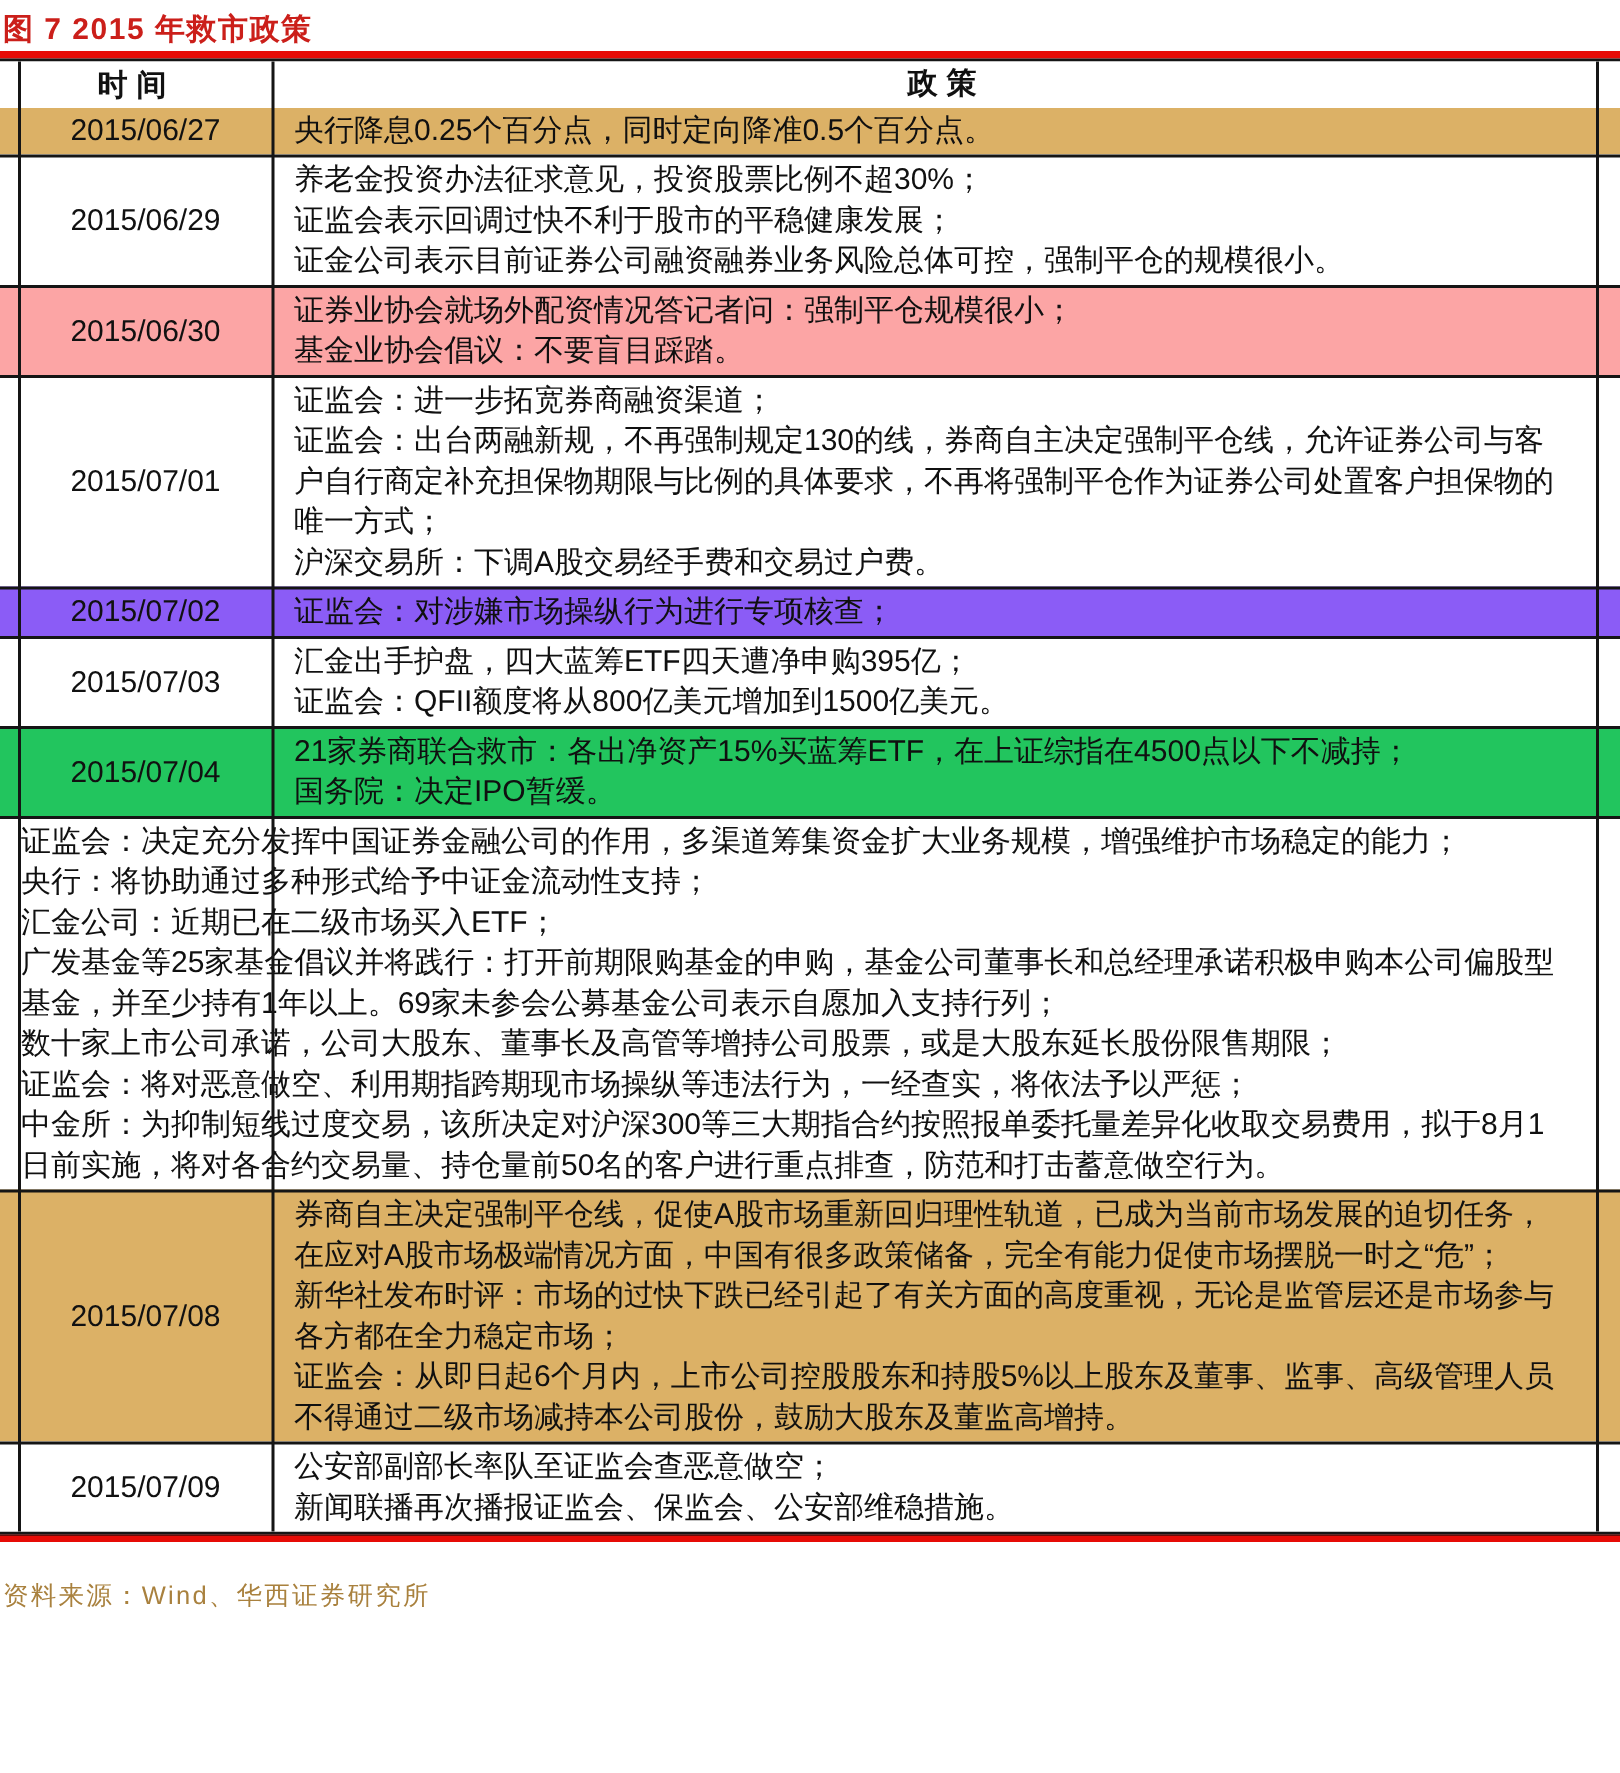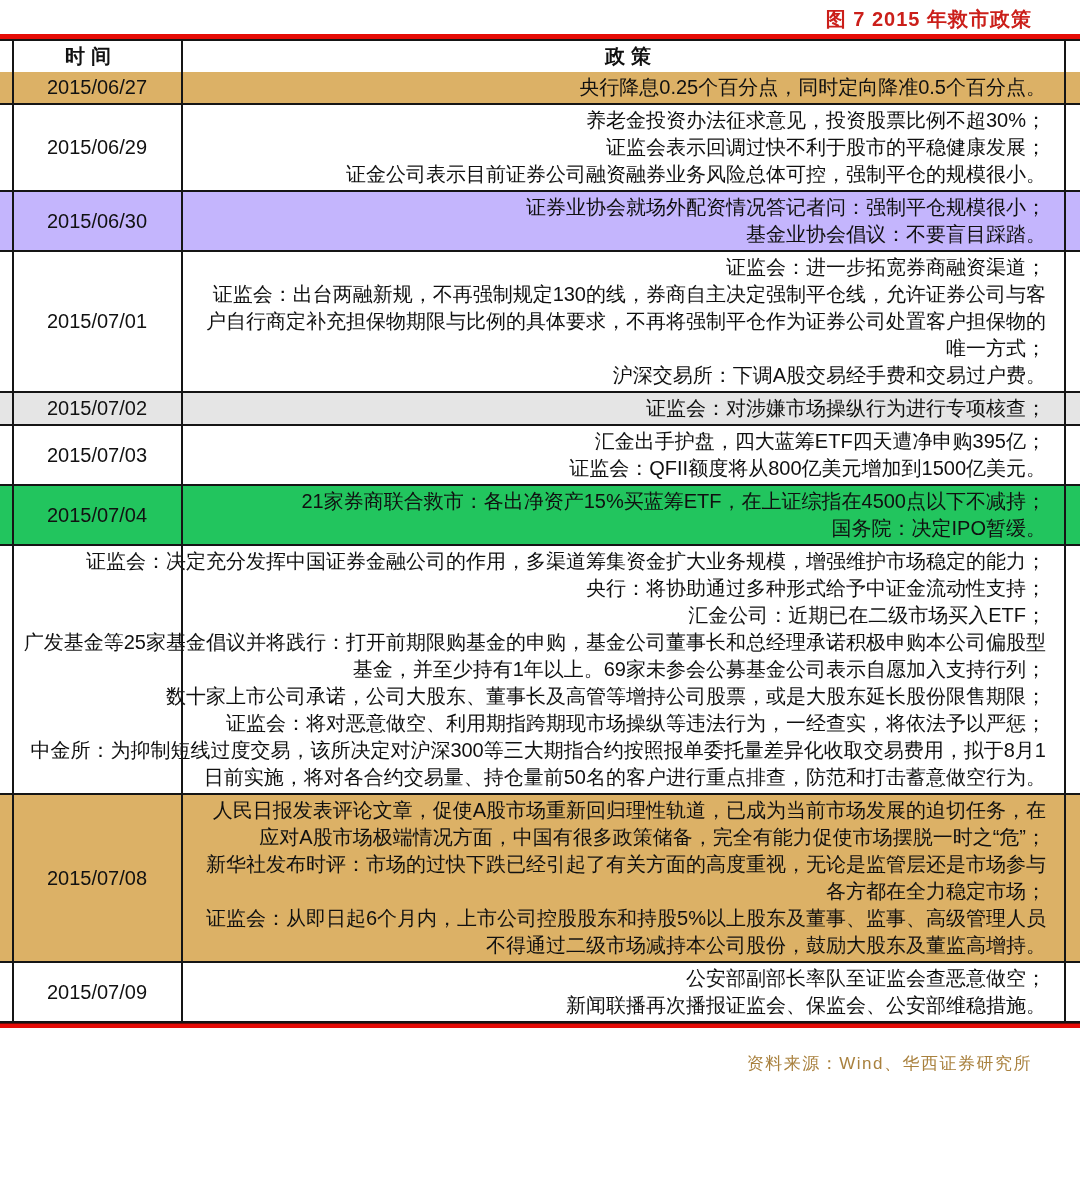--- a/index.html
+++ b/index.html
@@ -1,21 +1,21 @@
 <!DOCTYPE html>
 <html><head>
 <meta charset="utf-8">
 <style>
   * { margin: 0; padding: 0; box-sizing: border-box; }
   html, body { width: 1080px; height: 1182px; background: #ffffff; overflow: hidden; }
   body {
     font-family: "Liberation Sans", "DejaVu Sans", sans-serif;
     color: #101010;
   }
-  .page { width: 1032px; height: 1182px; position: relative; text-align: right; }
+  .page { width: 1032px; height: 1182px; position: relative; }
 
   .title {
     color: #cb1f1a;
     font-weight: bold;
     font-size: 20px;
     letter-spacing: 1px;
     padding: 6px 0 0 2px;
     height: 32px;
   }
 
@@ -108,36 +108,36 @@
           </div>
         </div>
         <div class="row">
           <div class="cell date">2015/06/29</div>
           <div class="cell policy">
             <div class="policy-line">养老金投资办法征求意见，投资股票比例不超30%；</div>
             <div class="policy-line">证监会表示回调过快不利于股市的平稳健康发展；</div>
             <div class="policy-line">证金公司表示目前证券公司融资融券业务风险总体可控，强制平仓的规模很小。</div>
           </div>
         </div>
-        <div class="row hl" style="background: #c4b5fd;">
+        <div class="row hl" style="background: #fca5a5;">
           <div class="cell date">2015/06/30</div>
           <div class="cell policy">
             <div class="policy-line">证券业协会就场外配资情况答记者问：强制平仓规模很小；</div>
             <div class="policy-line">基金业协会倡议：不要盲目踩踏。</div>
           </div>
         </div>
         <div class="row">
           <div class="cell date">2015/07/01</div>
           <div class="cell policy">
             <div class="policy-line">证监会：进一步拓宽券商融资渠道；</div>
             <div class="policy-line">证监会：出台两融新规，不再强制规定130的线，券商自主决定强制平仓线，允许证券公司与客户自行商定补充担保物期限与比例的具体要求，不再将强制平仓作为证券公司处置客户担保物的唯一方式；</div>
             <div class="policy-line">沪深交易所：下调A股交易经手费和交易过户费。</div>
           </div>
         </div>
-        <div class="row hl" style="background: #e5e5e5;">
+        <div class="row hl" style="background: #8b5cf6;">
           <div class="cell date">2015/07/02</div>
           <div class="cell policy">
             <div class="policy-line">证监会：对涉嫌市场操纵行为进行专项核查；</div>
           </div>
         </div>
         <div class="row">
           <div class="cell date">2015/07/03</div>
           <div class="cell policy">
             <div class="policy-line">汇金出手护盘，四大蓝筹ETF四天遭净申购395亿；</div>
             <div class="policy-line">证监会：QFII额度将从800亿美元增加到1500亿美元。</div>
@@ -157,21 +157,21 @@
             <div class="policy-line">汇金公司：近期已在二级市场买入ETF；</div>
             <div class="policy-line">广发基金等25家基金倡议并将践行：打开前期限购基金的申购，基金公司董事长和总经理承诺积极申购本公司偏股型基金，并至少持有1年以上。69家未参会公募基金公司表示自愿加入支持行列；</div>
             <div class="policy-line">数十家上市公司承诺，公司大股东、董事长及高管等增持公司股票，或是大股东延长股份限售期限；</div>
             <div class="policy-line">证监会：将对恶意做空、利用期指跨期现市场操纵等违法行为，一经查实，将依法予以严惩；</div>
             <div class="policy-line">中金所：为抑制短线过度交易，该所决定对沪深300等三大期指合约按照报单委托量差异化收取交易费用，拟于8月1日前实施，将对各合约交易量、持仓量前50名的客户进行重点排查，防范和打击蓄意做空行为。</div>
           </div>
         </div>
         <div class="row hl" style="background: rgb(220, 177, 102);">
           <div class="cell date">2015/07/08</div>
           <div class="cell policy">
-            <div class="policy-line">人民日报发表评论文章，促使A股市场重新回归理性轨道，已成为当前市场发展的迫切任务，在应对A股市场极端情况方面，中国有很多政策储备，完全有能力促使市场摆脱一时之“危”；</div>
+            <div class="policy-line">券商自主决定强制平仓线，促使A股市场重新回归理性轨道，已成为当前市场发展的迫切任务，在应对A股市场极端情况方面，中国有很多政策储备，完全有能力促使市场摆脱一时之“危”；</div>
             <div class="policy-line">新华社发布时评：市场的过快下跌已经引起了有关方面的高度重视，无论是监管层还是市场参与各方都在全力稳定市场；</div>
             <div class="policy-line">证监会：从即日起6个月内，上市公司控股股东和持股5%以上股东及董事、监事、高级管理人员不得通过二级市场减持本公司股份，鼓励大股东及董监高增持。</div>
           </div>
         </div>
         <div class="row">
           <div class="cell date">2015/07/09</div>
           <div class="cell policy">
             <div class="policy-line">公安部副部长率队至证监会查恶意做空；</div>
             <div class="policy-line">新闻联播再次播报证监会、保监会、公安部维稳措施。</div>
           </div>

